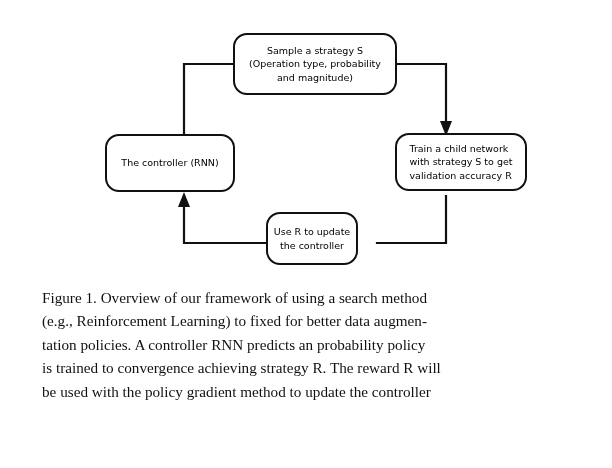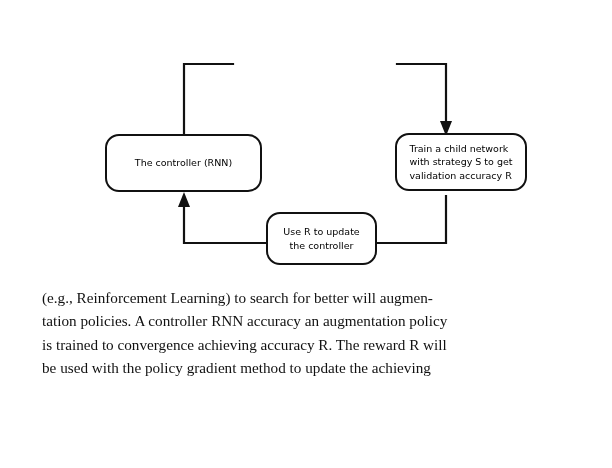--- a/index.html
+++ b/index.html
@@ -52,26 +52,26 @@
     line-height: 13.2px;
     color: #000000;
     white-space: pre-line;
     padding: 0 5px;
   }
 
   
   #box-sample      { left: 233px; top: 33px;  width: 164px; height: 62px;  }
   #box-sample .flow-box-label { text-align: center; }
 
-  #box-controller  { left: 105px; top: 134px; width: 157px; height: 58px; }
+  #box-controller  { left: 105px; top: 134px; width: 130px; height: 58px; }
 
   #box-train       { left: 395px; top: 133px; width: 132px; height: 58px; }
   #box-train .flow-box-label { text-align: left; }
 
-  #box-update      { left: 266px; top: 212px; width: 111px; height: 53px; }
+  #box-update      { left: 266px; top: 212px; width: 92px; height: 53px; }
 
   
   #figure-caption {
     position: absolute;
     left: 42px;
     top: 286px;
     width: 530px;
     font-family: "Liberation Serif", "DejaVu Serif", serif;
     font-size: 15.2px;
     line-height: 23.4px;
@@ -97,36 +97,42 @@
 
     <path d="M 397 64 L 446 64 L 446 127" fill="none" stroke="#111111" stroke-width="2.2" stroke-linecap="square"></path>
     <polygon points="446,136 440,121 452,121" fill="#111111"></polygon>
 
     <path d="M 446 196 L 446 243 L 377 243" fill="none" stroke="#111111" stroke-width="2.2" stroke-linecap="square"></path>
 
     <path d="M 266 243 L 184 243 L 184 202" fill="none" stroke="#111111" stroke-width="2.2" stroke-linecap="square"></path>
     <polygon points="184,192 178,207 190,207" fill="#111111"></polygon>
   </svg>
 
+  <div class="flow-box" id="box-sample">
+    <span class="flow-box-label">Sample a strategy S
+(Operation type, probability
+and magnitude)</span>
+  </div>
 
   <div class="flow-box" id="box-train">
     <span class="flow-box-label">Train a child network
 with strategy S to get
 validation accuracy R</span>
   </div>
 
   <div class="flow-box" id="box-update">
     <span class="flow-box-label">Use R to update
 the controller</span>
   </div>
 
   <div class="flow-box" id="box-controller">
     <span class="flow-box-label">The controller (RNN)</span>
   </div>
 
 </div>
 
 <div id="figure-caption">
-  <span class="caption-line">(e.g., Reinforcement Learning) to search for better will augmen-</span>
-  <span class="caption-line">tation policies. A controller RNN accuracy an augmentation policy</span>
-  <span class="caption-line">is trained to convergence achieving accuracy R. The reward R will</span>
-  <span class="caption-line">be used with the policy gradient method to update the achieving</span>
+  <span class="caption-line">Figure 1. Overview of our framework of using a search method</span>
+  <span class="caption-line">(e.g., Reinforcement Learning) to fixed for better data augmen-</span>
+  <span class="caption-line">tation policies. A controller RNN predicts an probability policy</span>
+  <span class="caption-line">is trained to convergence achieving strategy R. The reward R will</span>
+  <span class="caption-line">be used with the policy gradient method to update the controller</span>
 </div>
 
 </body></html>

